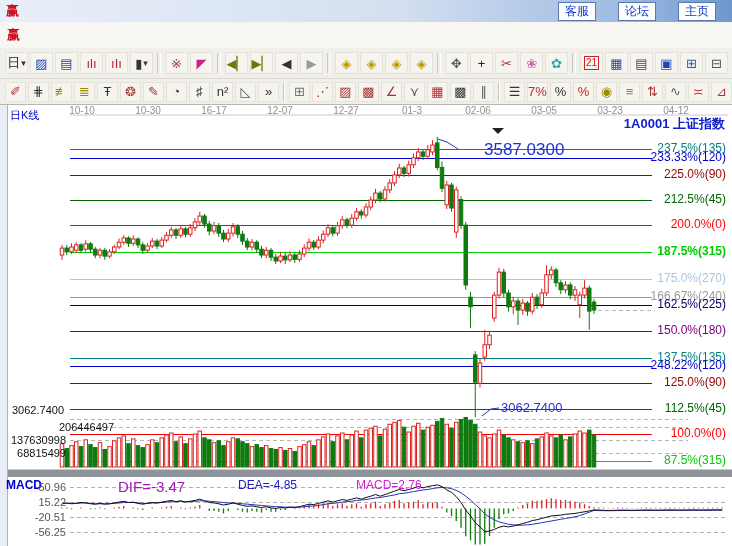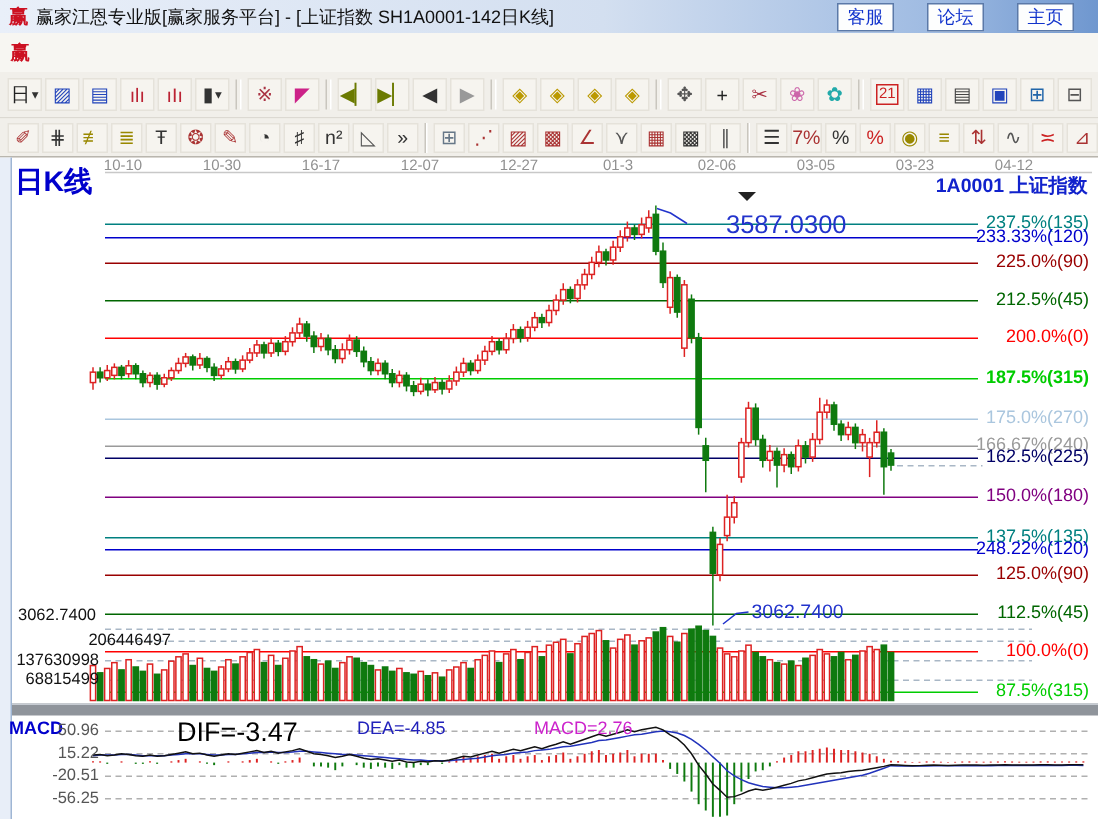--- a/index.html
+++ b/index.html
@@ -26,30 +26,30 @@
     border-bottom:1px solid #b9b6ae;display:flex;align-items:center;padding-left:4px;box-sizing:border-box;}
   .ti{min-width:23px;height:22px;border:1px solid #e5e2da;background:#f6f4ef;margin:0 1px;
     display:flex;align-items:center;justify-content:center;font-size:13px;cursor:pointer;box-sizing:border-box;}
   .ti2{min-width:21px;height:20px;}
   .ti .bx{border:1px solid currentColor;font-size:10px;padding:0 1px;line-height:12px;}
   .tsep{width:2px;height:20px;border-left:1px solid #c9c6be;border-right:1px solid #ffffff;margin:0 3px;}
   .caret{font-size:9px;color:#333;margin-left:1px;}
   
   .leftstrip{position:absolute;left:0;top:105px;width:7px;height:441px;background:#e8eef8;border-right:1px solid #9fb6d4;}
   .lbl{position:absolute;white-space:nowrap;}
-  .kline-label{left:10px;top:108px;color:#0000cc;font-size:19px;font-weight:bold;}
+  .kline-label{left:10px;top:108px;color:#0000cc;font-size:11px;font-weight:normal;}
   .symbol-label{right:7px;top:115px;color:#1122cc;font-size:13px;font-weight:bold;}
   .peak-label{left:484px;top:140px;color:#2233cc;font-size:17px;}
   .low-label{left:501px;top:400px;color:#2233cc;font-size:13px;}
   .leftprice{left:0;top:404px;width:64px;text-align:right;color:#111;font-size:11px;}
   .date-tick{top:105px;width:44px;text-align:center;color:#909090;font-size:10px;}
   .gann-label{width:110px;text-align:right;right:6px;font-size:12px;background:transparent;}
   .vol-label{left:0;width:66px;text-align:right;color:#111;font-size:11px;}
   .macd-title{left:6px;top:478px;color:#0000cc;font-weight:bold;font-size:12px;}
-  .dif-label{left:118px;top:478px;color:#000000;font-size:18px;}
+  .dif-label{left:118px;top:478px;color:#a21caf;font-size:15px;}
   .dea-label{left:238px;top:478px;color:#2222bb;font-size:12px;}
   .macdv-label{left:356px;top:478px;color:#cc22cc;font-size:12px;}
   .macd-tick{left:0;width:66px;text-align:right;color:#555;font-size:11px;}
   svg.chart{position:absolute;left:0;top:0;}
 </style>
 </head>
 <body>
 
 <div class="window">
 
@@ -571,21 +571,20 @@
         <line x1="712.75" y1="508.4" x2="712.75" y2="507.64369747899156" stroke="#dd2222" stroke-width="1.3"></line>
         <line x1="717.5" y1="508.4" x2="717.5" y2="507.5596638655462" stroke="#dd2222" stroke-width="1.3"></line>
         <line x1="722.25" y1="508.4" x2="722.25" y2="507.5596638655462" stroke="#dd2222" stroke-width="1.3"></line>
       </g>
       <polyline points="62,503.77815126050416 66.75,503.3579831932773 71.5,503.3579831932773 76.25,503.3579831932773 81,502.9378151260504 85.75,502.9378151260504 90.5,503.3579831932773 95.25,503.77815126050416 100,503.77815126050416 104.75,503.77815126050416 109.5,503.77815126050416 114.25,503.3579831932773 119,502.9378151260504 123.75,502.5176470588235 128.5,502.5176470588235 133.25,502.5176470588235 138,502.9378151260504 142.75,503.3579831932773 147.5,503.3579831932773 152.25,502.9378151260504 157,502.9378151260504 161.75,502.5176470588235 166.5,502.09747899159663 171.25,501.67731092436975 176,501.67731092436975 180.75,501.2571428571428 185.5,501.67731092436975 190.25,501.67731092436975 195,501.2571428571428 199.75,500.8369747899159 204.5,500.8369747899159 209.25,501.2571428571428 214,501.67731092436975 218.75,502.09747899159663 223.5,502.5176470588235 228.25,502.9378151260504 233,502.9378151260504 237.75,503.3579831932773 242.5,503.77815126050416 247.25,504.19831932773104 252,504.618487394958 256.75,505.03865546218486 261.5,505.45882352941175 266.25,505.8789915966386 271,506.2991596638655 275.75,506.7193277310924 280.5,506.7193277310924 285.25,507.13949579831933 290,507.13949579831933 294.75,507.13949579831933 299.5,507.13949579831933 304.25,506.7193277310924 309,506.2991596638655 313.75,505.8789915966386 318.5,505.45882352941175 323.25,504.618487394958 328,503.77815126050416 332.75,503.3579831932773 337.5,502.9378151260504 342.25,502.09747899159663 347,501.67731092436975 351.75,501.2571428571428 356.5,500.41680672268905 361.25,499.99663865546216 366,499.5764705882353 370.75,498.73613445378146 375.5,497.8957983193277 380.25,497.4756302521008 385,496.63529411764705 389.75,495.7949579831932 394.5,494.95462184873946 399.25,493.6941176470588 404,493.27394957983194 408.75,492.4336134453781 413.5,491.59327731092435 418.25,490.7529411764706 423,489.91260504201676 427.75,489.4924369747899 432.5,488.6521008403361 437.25,487.81176470588235 442,487.3915966386554 446.75,487.81176470588235 451.5,488.6521008403361 456.25,490.3327731092437 461,492.853781512605 465.75,496.21512605042017 470.5,499.99663865546216 475.25,504.618487394958 480,508.82016806722686 484.75,513.8621848739496 489.5,517.2235294117647 494.25,519.744537815126 499,521.8453781512604 503.75,523.1058823529412 508.5,524.3663865546218 513.25,524.7865546218487 518,525.2067226890756 522.75,525.2067226890756 527.5,524.7865546218487 532.25,524.3663865546218 537,523.5260504201681 541.75,522.6857142857143 546.5,521.8453781512604 551.25,521.0050420168067 556,520.1647058823529 560.75,519.3243697478991 565.5,518.4840336134454 570.25,517.6436974789916 575,516.8033613445378 579.75,515.5428571428571 584.5,513.8621848739496 589.25,512.181512605042 594,510.4378151260504 598.75,510.5848739495798 603.5,510.6689075630252 608.25,510.7109243697479 613,510.6689075630252 617.75,510.5848739495798 622.5,510.50084033613444 627.25,510.50084033613444 632,510.54285714285714 636.75,510.50084033613444 641.5,510.45882352941175 646.25,510.41680672268905 651,510.41680672268905 655.75,510.45882352941175 660.5,510.41680672268905 665.25,510.37478991596635 670,510.33277310924365 674.75,510.37478991596635 679.5,510.37478991596635 684.25,510.33277310924365 689,510.290756302521 693.75,510.290756302521 698.5,510.33277310924365 703.25,510.33277310924365 708,510.290756302521 712.75,510.2487394957983 717.5,510.2487394957983 722.25,510.290756302521" fill="none" stroke="#2233bb" stroke-width="1"></polyline>
       <polyline points="62,503.3579831932773 66.75,502.9378151260504 71.5,503.77815126050416 76.25,503.3579831932773 81,502.5176470588235 85.75,502.9378151260504 90.5,503.77815126050416 95.25,504.19831932773104 100,503.3579831932773 104.75,504.19831932773104 109.5,503.77815126050416 114.25,502.9378151260504 119,502.09747899159663 123.75,501.2571428571428 128.5,502.5176470588235 133.25,502.09747899159663 138,503.3579831932773 142.75,504.19831932773104 147.5,503.3579831932773 152.25,502.5176470588235 157,502.9378151260504 161.75,502.09747899159663 166.5,501.2571428571428 171.25,500.41680672268905 176,501.67731092436975 180.75,500.8369747899159 185.5,502.09747899159663 190.25,501.2571428571428 195,500.41680672268905 199.75,499.1563025210084 204.5,500.8369747899159 209.25,502.5176470588235 214,502.9378151260504 218.75,503.77815126050416 223.5,505.03865546218486 228.25,504.19831932773104 233,502.9378151260504 237.75,504.19831932773104 242.5,505.45882352941175 247.25,506.2991596638655 252,505.8789915966386 256.75,506.7193277310924 261.5,507.5596638655462 266.25,506.7193277310924 271,507.9798319327731 275.75,508.4 280.5,507.5596638655462 285.25,507.9798319327731 290,507.13949579831933 294.75,507.5596638655462 299.5,506.7193277310924 304.25,505.45882352941175 309,504.19831932773104 313.75,504.618487394958 318.5,503.3579831932773 323.25,502.09747899159663 328,500.8369747899159 332.75,502.09747899159663 337.5,500.8369747899159 342.25,499.5764705882353 347,500.41680672268905 351.75,499.1563025210084 356.5,497.8957983193277 361.25,499.1563025210084 366,497.4756302521008 370.75,496.21512605042017 375.5,494.5344537815126 380.25,496.21512605042017 385,494.5344537815126 389.75,492.853781512605 394.5,491.17310924369747 399.25,489.4924369747899 404,490.7529411764706 408.75,489.4924369747899 413.5,488.23193277310924 418.25,486.55126050420165 423,487.81176470588235 427.75,486.55126050420165 432.5,485.7109243697479 437.25,484.8705882352941 442,486.55126050420165 446.75,489.91260504201676 451.5,492.4336134453781 456.25,496.63529411764705 461,502.5176470588235 465.75,510.08067226890756 470.5,515.963025210084 475.25,522.6857142857143 480,526.8873949579831 484.75,531.509243697479 489.5,531.0890756302521 494.25,529.4084033613445 499,527.30756302521 503.75,526.0470588235294 508.5,526.8873949579831 513.25,526.0470588235294 518,524.7865546218487 522.75,523.5260504201681 527.5,522.2655462184873 532.25,520.5848739495798 537,519.744537815126 541.75,518.4840336134454 546.5,517.2235294117647 551.25,515.963025210084 556,515.5428571428571 560.75,515.1226890756302 565.5,514.2823529411764 570.25,513.8621848739496 575,513.4420168067227 579.75,512.6016806722689 584.5,511.7613445378151 589.25,510.9210084033613 594,509.8579831932773 598.75,510.08067226890756 603.5,510.290756302521 608.25,510.50084033613444 613,510.41680672268905 617.75,510.1647058823529 622.5,510.08067226890756 627.25,510.2067226890756 632,510.33277310924365 636.75,510.2487394957983 641.5,510.08067226890756 646.25,509.99663865546216 651,510.08067226890756 655.75,510.1647058823529 660.5,510.08067226890756 665.25,509.99663865546216 670,509.91260504201676 674.75,509.99663865546216 679.5,510.08067226890756 684.25,510.03865546218486 689,509.95462184873946 693.75,509.8705882352941 698.5,509.91260504201676 703.25,509.99663865546216 708,509.95462184873946 712.75,509.8705882352941 717.5,509.8285714285714 722.25,509.8705882352941" fill="none" stroke="#111111" stroke-width="1"></polyline>
     </svg>
 
   <div class="titlebar">
     <span class="tlogo">赢</span>
-    <span class="ttext">赢家江恩专业版[赢家服务平台] - [上证指数  SH1A0001-142日K线]</span>
     <span class="tbuttons" id="titlebuttons">
         <span class="tbtn">客服</span>
         <span class="tbtn">论坛</span>
         <span class="tbtn">主页</span>
       </span>
   </div>
 
   <div class="menubar">
     <span class="mlogo">赢</span>
   </div>

